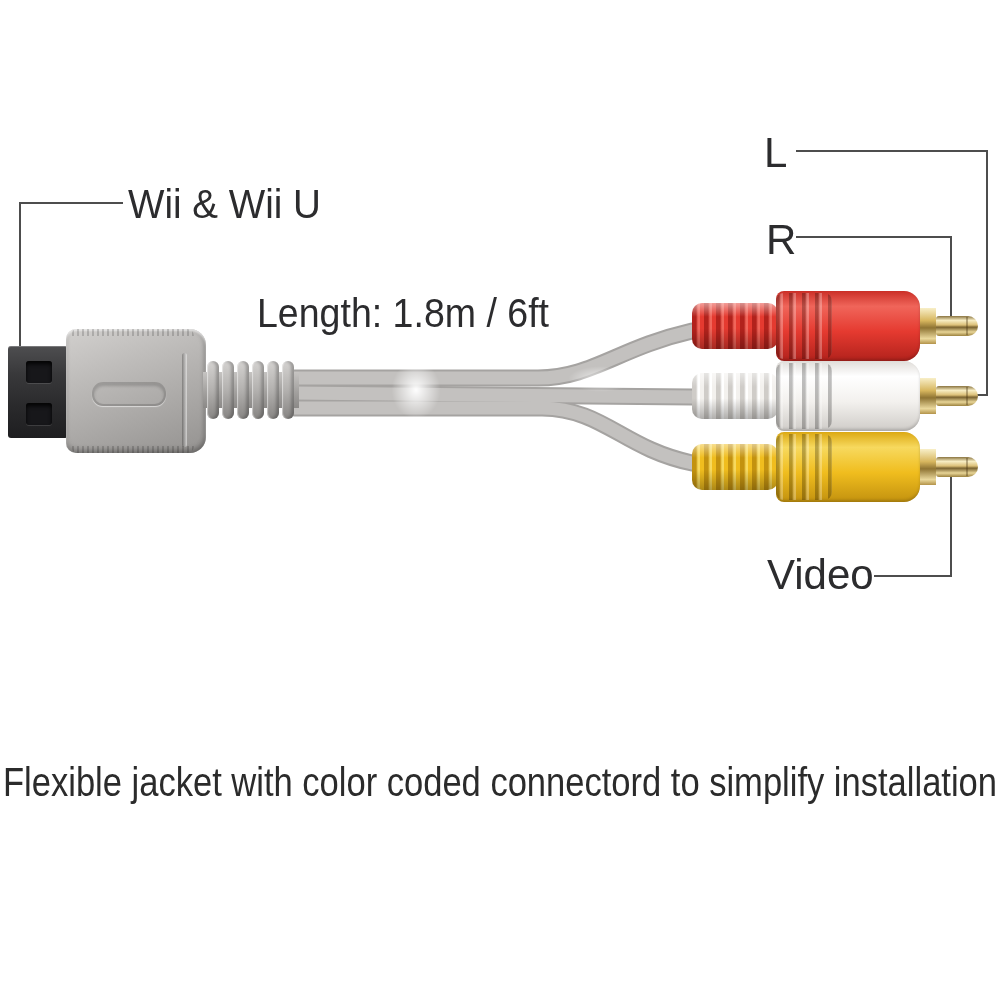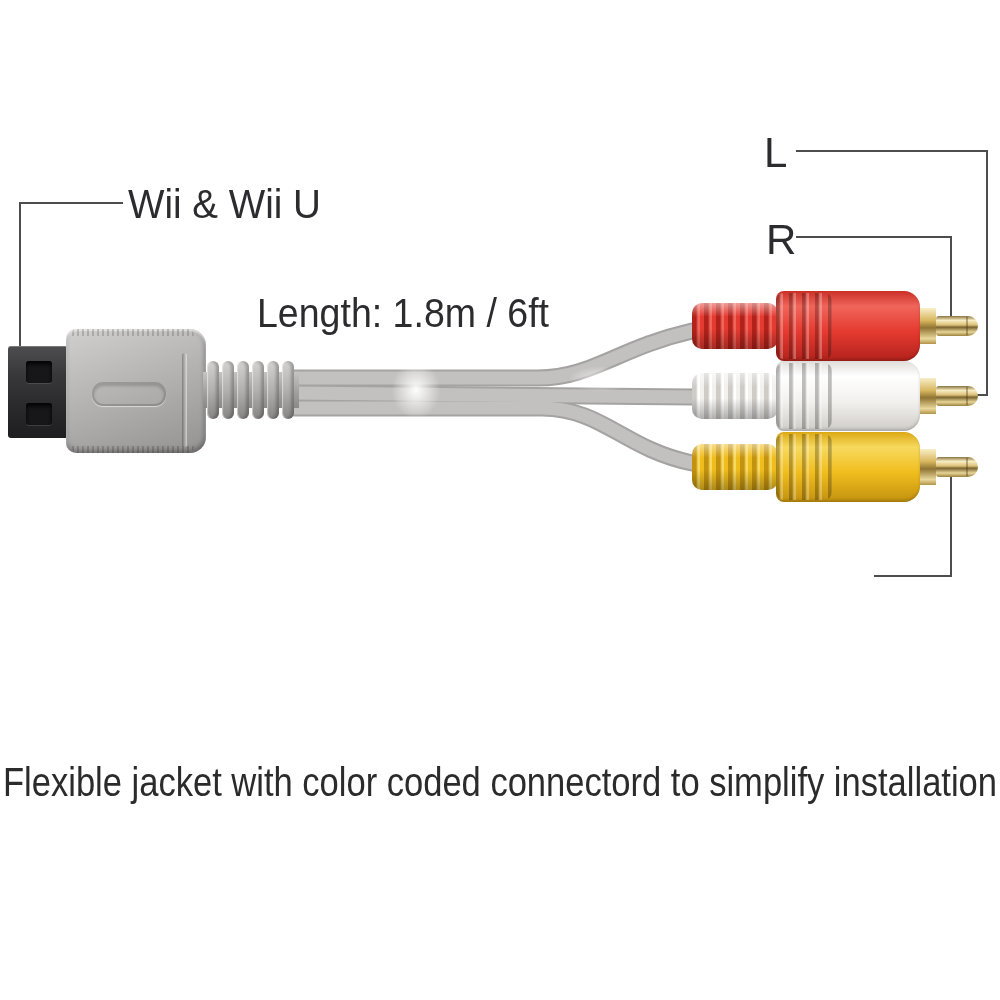--- a/index.html
+++ b/index.html
@@ -110,20 +110,21 @@
 
   <span class="abs label" style="left:764px;top:132px;font-size:42px;">L</span>
   <div class="abs line" style="left:796px;top:150px;width:192px;height:2px;"></div>
   <div class="abs line" style="left:986px;top:150px;width:2px;height:246px;"></div>
   <div class="abs line" style="left:968px;top:394px;width:20px;height:2px;"></div>
 
   <span class="abs label" style="left:766px;top:219px;font-size:42px;">R</span>
   <div class="abs line" style="left:796px;top:236px;width:156px;height:2px;"></div>
   <div class="abs line" style="left:950px;top:236px;width:2px;height:80px;"></div>
 
+  <span class="abs label" style="left:767px;top:554px;font-size:42px;">Video</span>
   <div class="abs line" style="left:874px;top:575px;width:78px;height:2px;"></div>
   <div class="abs line" style="left:950px;top:468px;width:2px;height:109px;"></div>
 
   <svg class="abs" style="left:0;top:0;" width="1000" height="1000" viewBox="0 0 1000 1000">
     <g fill="none" stroke-linecap="round">
       <path d="M294 378 H538 C592 378 618 348 692 331" stroke="#a5a3a1" stroke-width="17"></path>
       <path d="M294 393 C480 394 640 397 692 397" stroke="#a5a3a1" stroke-width="17"></path>
       <path d="M294 408 H542 C604 409 622 448 692 463" stroke="#a5a3a1" stroke-width="17"></path>
       <path d="M294 378 H538 C592 378 618 348 692 331" stroke="#c3c1bf" stroke-width="13"></path>
       <path d="M294 393 C480 394 640 397 692 397" stroke="#c3c1bf" stroke-width="13"></path>

